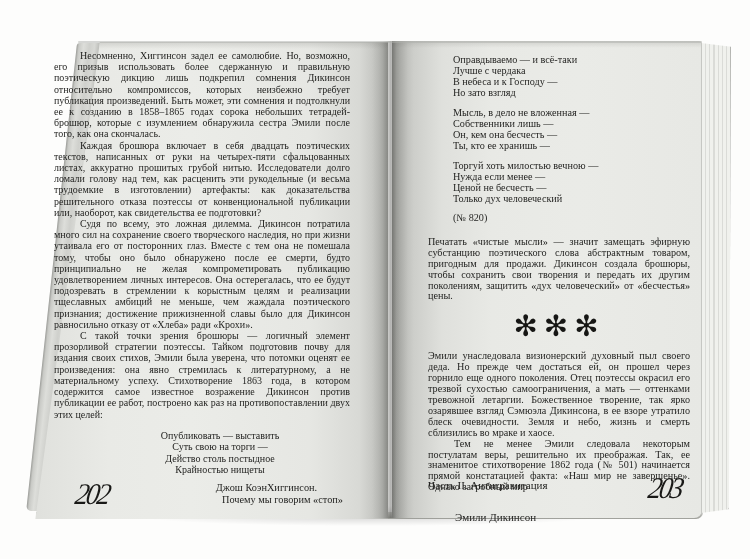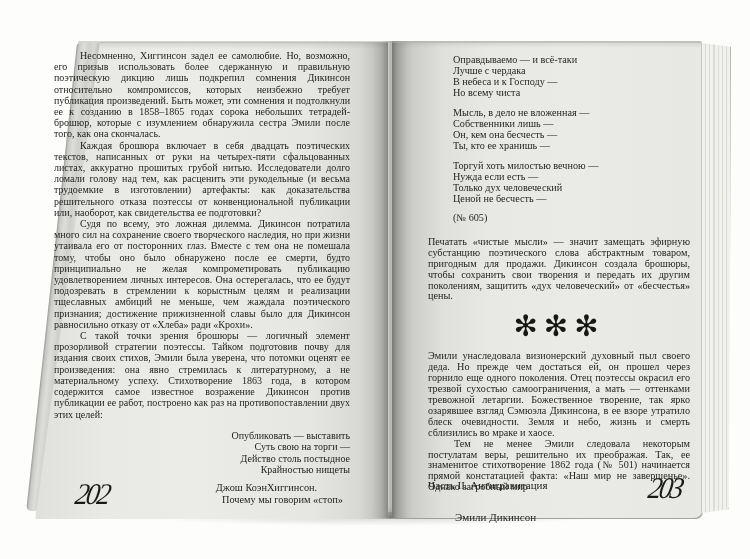--- a/index.html
+++ b/index.html
@@ -27,21 +27,21 @@
     border-left:1px solid #c6c7c3;border-right:1px solid #b4b5b1;border-radius:0 4px 10px 0;
     clip-path:polygon(0 0,100% 0.8%,93% 99.2%,0 100%);}
   .gutter{position:absolute;left:372px;top:41px;width:36px;height:477px;z-index:3;pointer-events:none;
     background:linear-gradient(to right,rgba(50,50,46,0) 0%,rgba(50,50,46,.10) 30%,rgba(50,50,46,.28) 47%,rgba(35,35,32,.34) 52%,rgba(50,50,46,.12) 68%,rgba(50,50,46,0) 100%);}
   .top-edge{position:absolute;left:78px;top:41px;width:624px;height:2px;background:#aeafab;opacity:.5;z-index:3;border-radius:2px;}
 
   
   .text-left{position:absolute;left:54px;top:50px;width:296px;z-index:4;
     font-size:10px;line-height:11.2px;text-align:justify;}
   .text-left p{margin:0;text-indent:26px;}
-  .poem{margin:10px 0 0 36px;line-height:11.6px;text-align:right;}
+  .poem{margin:10px 0 0 36px;line-height:11.6px;text-align:center;}
 
   .text-right{position:absolute;left:428px;top:54px;width:262px;z-index:4;
     font-size:10.2px;line-height:10.9px;text-align:justify;}
   .text-right p{margin:0;}
   .stanza{margin:0 0 9px 25px;line-height:11px;text-align:left;}
   .poem-number{margin:9px 0 13px 25px;text-align:left;}
   .divider{text-align:center;font-family:"DejaVu Sans",sans-serif;font-size:29px;line-height:36px;
     letter-spacing:6px;margin:6px 0 7px;color:#161614;}
   .indent{text-indent:26px;}
 
@@ -92,35 +92,35 @@
       <span>Хиггинсон.</span>
     </div>
     <div class="fl-2">Почему мы говорим «стоп»</div>
   </div>
 
   <div class="text-right">
     <div class="stanza">
       <div>Оправдываемо — и всё-таки</div>
       <div>Лучше с чердака</div>
       <div>В небеса и к Господу —</div>
-      <div>Но всему чиста</div>
+      <div>Но зато взгляд</div>
     </div>
     <div class="stanza">
       <div>Мысль, в дело не вложенная —</div>
       <div>Собственники лишь —</div>
       <div>Он, кем она бесчесть —</div>
       <div>Ты, кто ее хранишь —</div>
     </div>
     <div class="stanza">
       <div>Торгуй хоть милостью вечною —</div>
-      <div>Нужда если есть —</div>
+      <div>Нужда если менее —</div>
+      <div>Ценой не бесчесть —</div>
       <div>Только дух человеческий</div>
-      <div>Ценой не бесчесть —</div>
     </div>
-    <div class="poem-number">(№ 605)</div>
+    <div class="poem-number">(№ 820)</div>
     <p>Печатать «чистые мысли» — значит замещать эфирную субстанцию поэтического слова абстрактным товаром, пригодным для продажи. Дикинсон создала брошюры, чтобы сохранить свои творения и передать их другим поколениям, защитить «дух человеческий» от «бесчестья» цены.</p>
     <div class="divider">✻✻✻</div>
     <p>Эмили унаследовала визионерский духовный пыл своего деда. Но прежде чем достаться ей, он прошел через горнило еще одного поколения. Отец поэтессы окрасил его трезвой сухостью самоограничения, а мать — оттенками тревожной летаргии. Божественное творение, так ярко озарявшее взгляд Сэмюэла Дикинсона, в ее взоре утратило блеск очевидности. Земля и небо, жизнь и смерть сблизились во мраке и хаосе.</p>
     <p class="indent">Тем не менее Эмили следовала некоторым постулатам веры, решительно их преображая. Так, ее знаменитое стихотворение 1862 года (№ 501) начинается прямой констатацией факта: «Наш мир не завершенье». Однако загробный мир</p>
   </div>
 
   <div class="footer-right">
     <div>Часть II. Антигравитация</div>
     <div class="fr-2">Эмили Дикинсон</div>
   </div>

